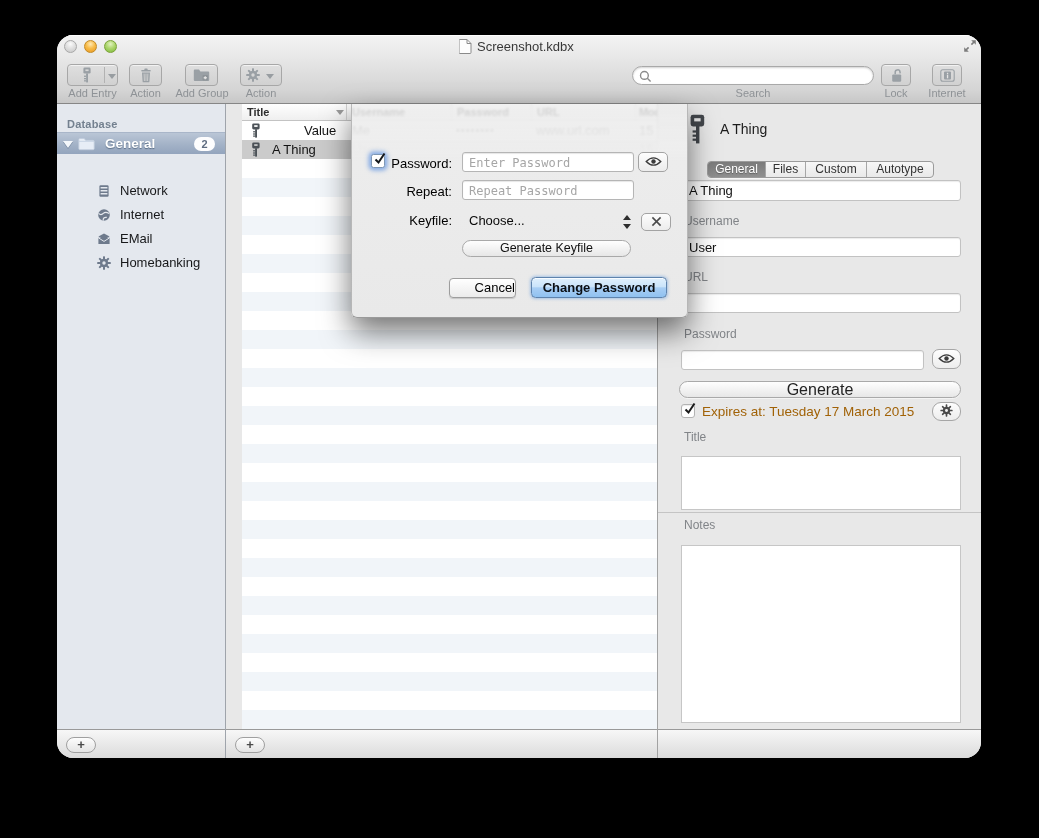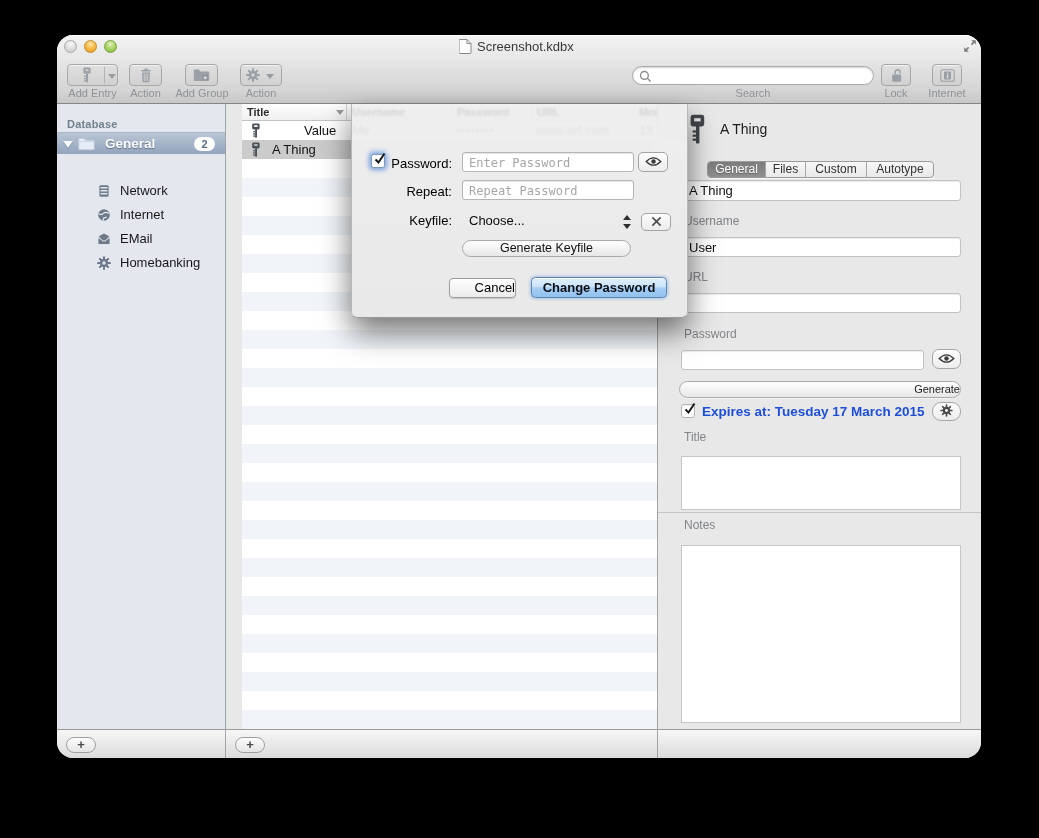--- a/index.html
+++ b/index.html
@@ -102,27 +102,27 @@
                 text-shadow:0 1px 1px rgba(0,0,0,0.35); }
   .ifield { position:absolute; left:23px; width:280px; height:21px; border:1px solid #c2c2c2;
             border-radius:3px; background:#fff; font-size:13px; color:#111; padding:0 7px;
             outline:none; box-shadow:inset 0 1px 1px rgba(0,0,0,0.08);
             font-family:"Liberation Sans", sans-serif; }
   .ilabel { position:absolute; left:26px; font-size:12px; color:#818488; }
   .eye-btn { position:absolute; width:29px; height:20px; border:1px solid #a6a6a6; border-radius:7px;
              background:linear-gradient(180deg,#fdfdfd,#ededed); display:flex; align-items:center;
              justify-content:center; }
   .pill-btn { position:absolute; border:1px solid #a9a9a9; border-radius:9px;
-              background:linear-gradient(180deg,#fefefe,#e7e7e7); text-align:right;
-              font-size:11px; color:#222; box-shadow:0 1px 0 rgba(255,255,255,0.5); }
+              background:linear-gradient(180deg,#fefefe,#e7e7e7); text-align:center;
+              font-size:16px; color:#222; box-shadow:0 1px 0 rgba(255,255,255,0.5); }
   .chk { position:absolute; width:14px; height:14px; background:#fff; border:1px solid #b3b3b3;
          border-radius:3px; box-shadow:inset 0 1px 1px rgba(0,0,0,0.08); }
   .chk svg { position:absolute; left:1px; top:-3px; overflow:visible; }
   .exp-label { position:absolute; left:44px; top:299px; height:17px; line-height:17px;
-               font-size:13.5px; color:#1d4ed8; white-space:nowrap;font-weight:bold; }
+               font-size:13.5px; color:#a16207; white-space:nowrap; }
   .itext { position:absolute; left:23px; width:280px; background:#fff; border:1px solid #c6c6c6;
            resize:none; outline:none; font-size:13px; font-family:"Liberation Sans", sans-serif; }
   .insp-div { position:absolute; left:0; top:408px; width:323px; height:1px; background:#c4c4c4; }
 
   
   .footer { position:absolute; left:0; top:694px; width:924px; height:29px;
             background:linear-gradient(180deg,#f7f7f7,#dbdbdb); border-top:1px solid #999; }
   .plus-btn { position:absolute; top:7px; width:30px; height:16px; border:1px solid #9f9f9f;
               border-radius:8.5px; background:linear-gradient(180deg,#fdfdfd,#e4e4e4);
               text-align:center; line-height:13px; font-size:13px; font-weight:bold; color:#4a4a4a; }

